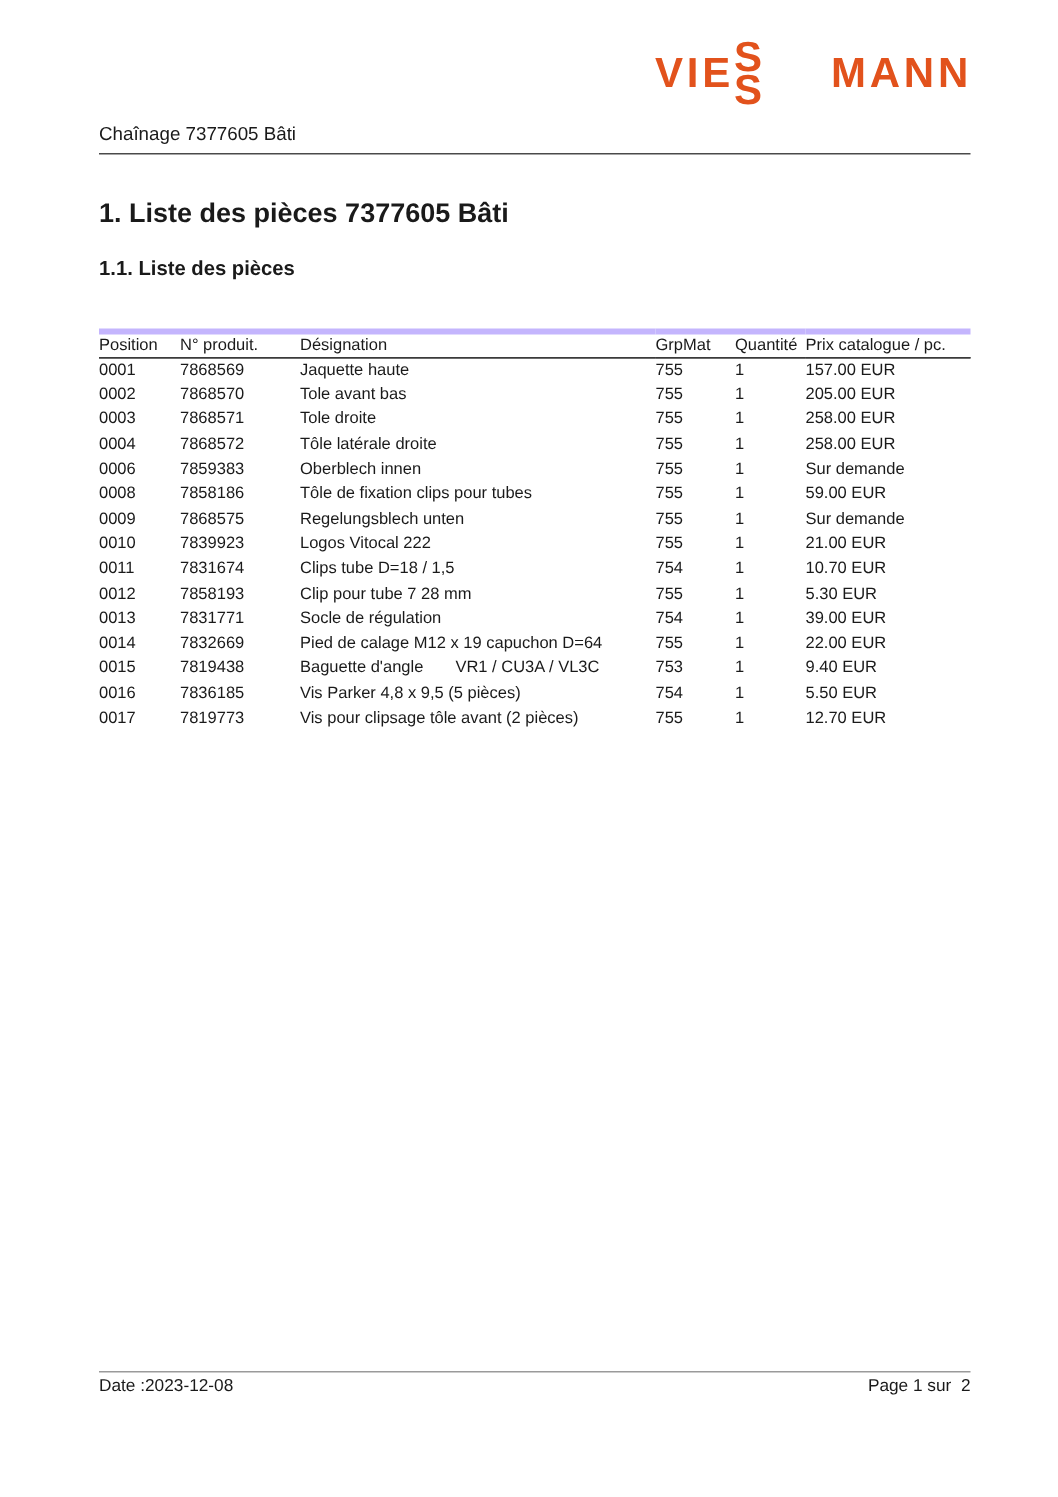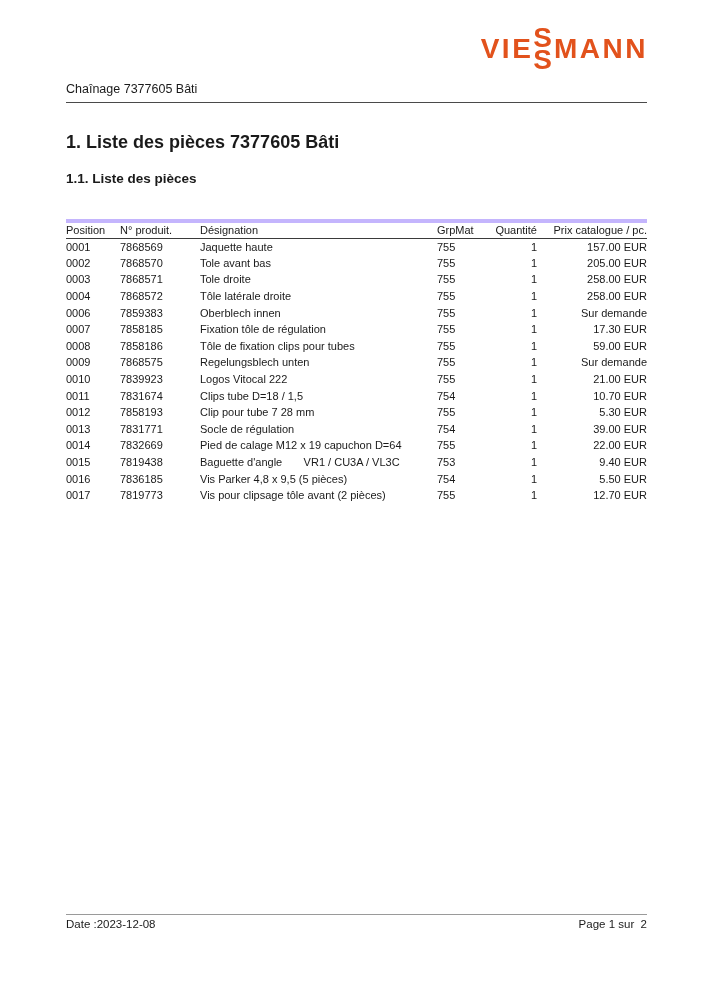--- a/index.html
+++ b/index.html
@@ -23,20 +23,21 @@
     right: 57px;
     display: flex;
     align-items: center;
     font-weight: bold;
     color: #e2521c;
   }
   .logo-part {
     font-size: 28px;
     line-height: 1;
     letter-spacing: 2.5px;
+    margin-left: 44px;
   }
   .logo-ss {
     display: flex;
     flex-direction: column;
     align-items: center;
     margin: 0 2px 0 0;
   }
   .logo-ss span {
     font-size: 28px;
     line-height: 21.5px;
@@ -92,21 +93,21 @@
   table.parts td {
     font-weight: normal;
     text-align: left;
     vertical-align: middle;
     padding: 0;
     line-height: 1;
     white-space: pre;
     overflow: hidden;
   }
   table.parts th.num,
-  table.parts td.num { text-align: right; }
+  table.parts td.num { text-align: left; }
 
   .footer-rule {
     position: absolute;
     left: 66px;
     top: 914px;
     width: 581px;
     height: 1px;
     background: #9a9a9a;
   }
   .footer-date {
@@ -197,28 +198,20 @@
     </tr>
         <tr>
       <td>0006</td>
       <td>7859383</td>
       <td>Oberblech innen</td>
       <td>755</td>
       <td class="num">1</td>
       <td class="num">Sur demande</td>
     </tr>
         <tr>
-      <td>0007</td>
-      <td>7858185</td>
-      <td>Fixation tôle de régulation</td>
-      <td>755</td>
-      <td class="num">1</td>
-      <td class="num">17.30 EUR</td>
-    </tr>
-        <tr>
       <td>0008</td>
       <td>7858186</td>
       <td>Tôle de fixation clips pour tubes</td>
       <td>755</td>
       <td class="num">1</td>
       <td class="num">59.00 EUR</td>
     </tr>
         <tr>
       <td>0009</td>
       <td>7868575</td>

